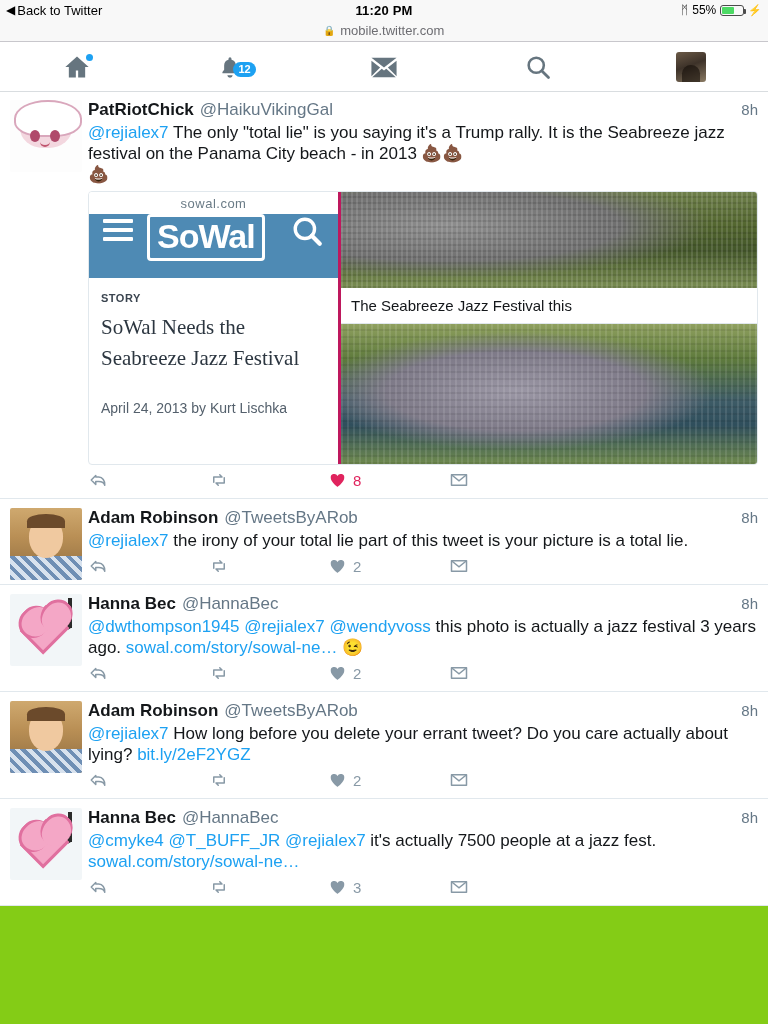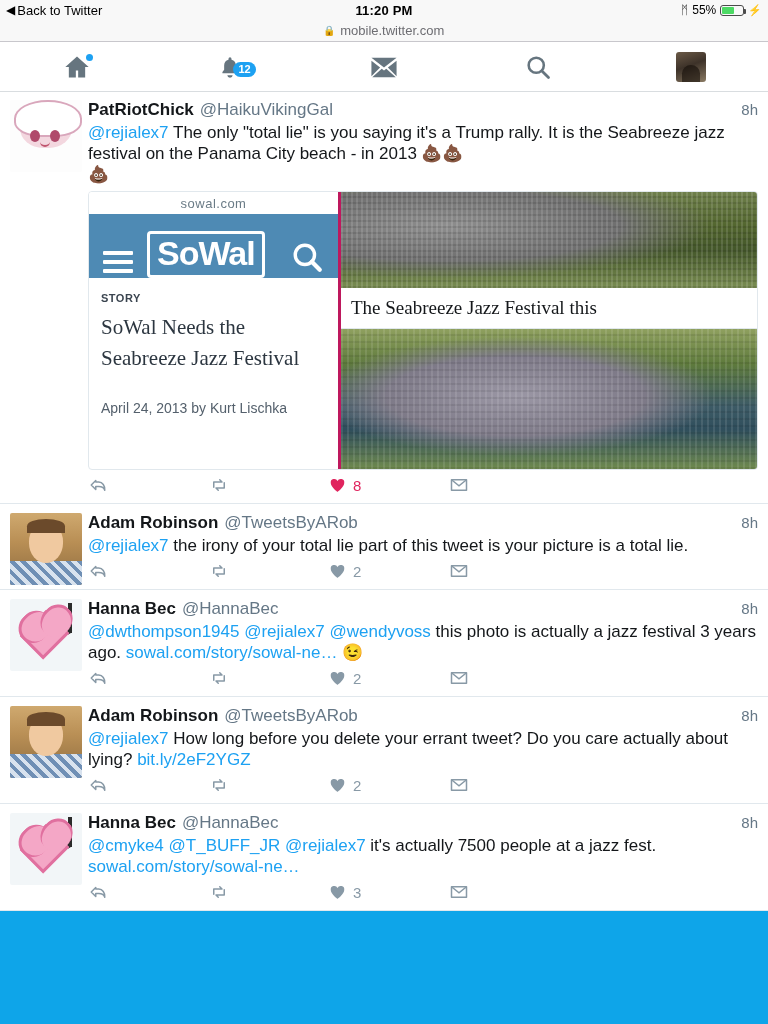--- a/index.html
+++ b/index.html
@@ -96,21 +96,21 @@
     overflow: hidden; position: relative;
   }
   .avatar-nav:after {
     content:""; position:absolute; left:20%; top:45%; width:60%; height:55%;
     background: rgba(20,14,8,.6); border-radius: 50% 50% 0 0;
   }
 
   
   .timeline {
     flex: 1 1 auto; overflow: hidden;
-    background: #0ea5e9;
+    background: #84cc16;
     display: flex; flex-direction: column;
   }
   .tweet {
     background: #fff;
     border-bottom: 1px solid #e1e8ed;
     padding: 9px 10px 3px 10px;
     display: flex;
     position: relative;
   }
   .tweet.first { padding-top: 8px; }
@@ -157,21 +157,21 @@
     background: #fff;
     max-height: 292px;
   }
   .card-left { width: 252px; flex: 0 0 252px; border-right:3px solid #be185d;}
   .sowal-top {
     height: 22px; background:#fff; position:relative; overflow:hidden;
     display:flex; align-items:center; justify-content:center;
     color:#6a7b86; font-size:13px; letter-spacing:.5px;
   }
   .sowal-bar {
-    background: #4e8ab4; height: 64px; display: flex; align-items: flex-end;
+    background: #4e8ab4; height: 64px; display: flex; align-items: flex-start;
     padding: 0 14px; gap: 14px;
   }
   .hamburger { width: 30px; }
   .hamburger span {
     display: block; height: 4px; background: #fff; margin: 5px 0; border-radius:1px;
   }
   .sowal-logo {
     color: #fff; font-size: 34px; font-weight: bold;
     border: 3px solid #fff; border-radius: 4px; padding: 0 7px 3px 7px;
     letter-spacing: -1px; line-height: 38px;
@@ -195,23 +195,22 @@
       radial-gradient(ellipse at 25% 35%, #8e8e8e 0%, #6f6f6f 40%, transparent 60%),
       linear-gradient(180deg,#6e7f4b 0%,#53662f 35%,#44572a 60%,#7a8d52 100%);
   }
   .photo.crowd1:after{
     content:""; position:absolute; inset:0;
     background:
       repeating-linear-gradient(90deg, rgba(255,255,255,.12) 0 2px, transparent 2px 5px),
       repeating-linear-gradient(0deg, rgba(0,0,0,.10) 0 2px, transparent 2px 6px);
   }
   .photo-caption {
-    font-size: 19px; color: #14171a; padding: 9px 10px;
+    font-size: 15px; color: #14171a; padding: 9px 10px;
     border-bottom: 1px solid #e1e8ed;
-    font-family: Liberation Serif, serif;
   }
   .photo.crowd2 {
     flex: 1 1 auto; height: auto; min-height: 140px;
     background:
       radial-gradient(ellipse at 42% 48%, #9b97a5 0%, #7e7a88 38%, transparent 58%),
       linear-gradient(180deg,#8fa05f 0%,#5e7a3c 25%,#3d5b66 55%,#2f4e5c 72%,#6f8a4e 100%);
   }
   .photo.crowd2:after{
     content:""; position:absolute; inset:0;
     background:

